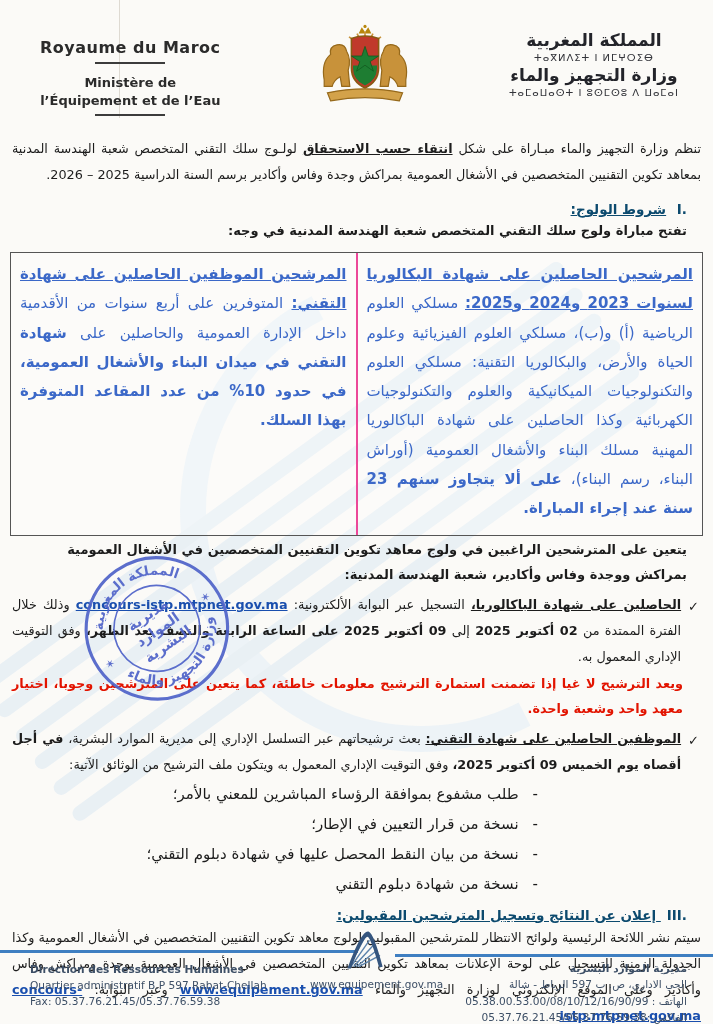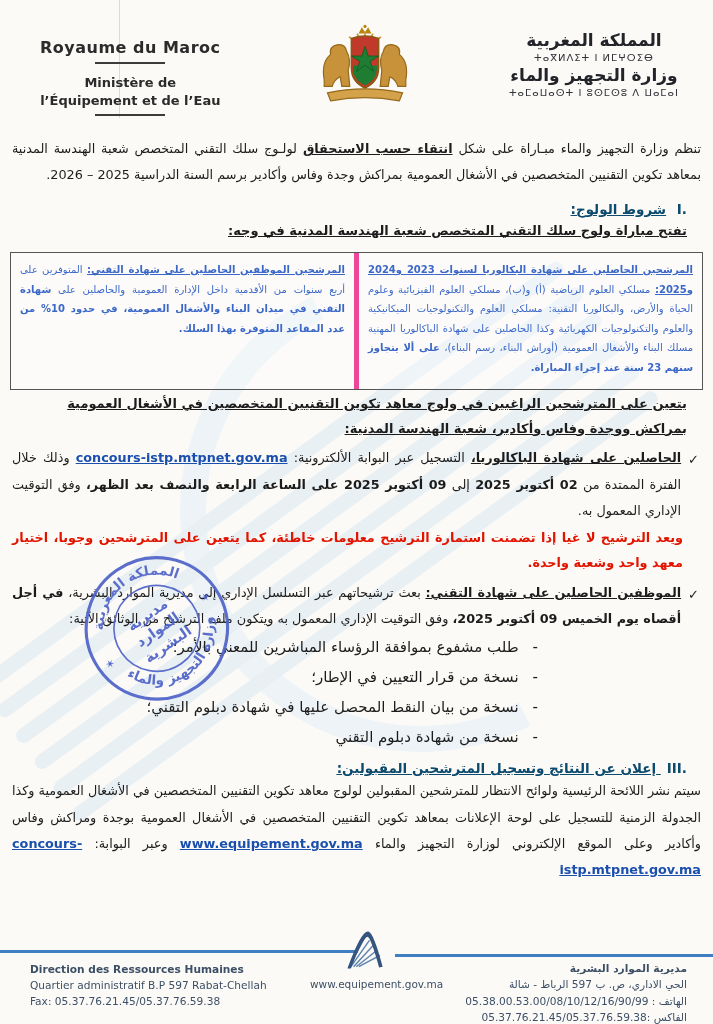--- a/index.html
+++ b/index.html
@@ -30,26 +30,26 @@
   .title{direction:rtl;text-align:center;color:#3a6fc0;font-weight:bold;font-size:13.5px;line-height:1.75;margin-top:14px;}
   .title .t3{letter-spacing:.3px;}
   .para{direction:rtl;text-align:justify;font-size:12.8px;line-height:2.05;padding:0 12px;}
   .intro{margin-top:10px;}
   .emph{font-weight:bold;text-decoration:underline;}
   b.plain{font-weight:bold;}
 
   .sec-head{direction:rtl;padding:0 26px;margin-top:12px;font-size:13.5px;font-weight:bold;color:#0c4a6e;}
   .sec-head .num{display:inline-block;direction:ltr;margin-left:6px;}
   .sec-head .txt{text-decoration:underline;}
-  .lead{direction:rtl;font-weight:bold;font-size:13px;padding:2px 26px 0;line-height:1.9;text-decoration:underline;}
+  .lead{direction:rtl;font-weight:bold;font-size:13px;padding:2px 26px 0;line-height:1.9;}
 
   
   .cond-table{display:flex;direction:rtl;border:1px solid #555;margin:8px 10px 0;background:rgba(255,255,255,.25);}
-  .cond-cell{width:50%;padding:7px 9px 12px;font-size:10px;line-height:1.95;color:#3b68c8;text-align:justify;}
-  .cond-cell.first{border-left:5px solid #ec4899;}
+  .cond-cell{width:50%;padding:7px 9px 12px;font-size:15px;line-height:1.95;color:#3b68c8;text-align:justify;}
+  .cond-cell.first{border-left:2px solid #ec4899;}
   .cond-head{font-weight:bold;text-decoration:underline;}
   .cond-tail{font-weight:bold;}
 
   
   .check-item{direction:rtl;display:flex;gap:7px;padding:0 14px 0 12px;font-size:12.8px;line-height:2.05;margin-top:4px;}
   .check-mark{flex:0 0 auto;font-size:13px;margin-top:2px;}
   .check-body{text-align:justify;}
   .link{color:#1a4fae;font-weight:bold;text-decoration:underline;direction:ltr;unicode-bidi:embed;cursor:pointer;}
   .warning{direction:rtl;color:#e21400;font-weight:bold;font-size:12.8px;line-height:1.95;padding:2px 30px 0 12px;text-align:justify;}
   .doc-list{direction:rtl;padding:0 175px 0 12px;font-size:15px;line-height:2.0;}

